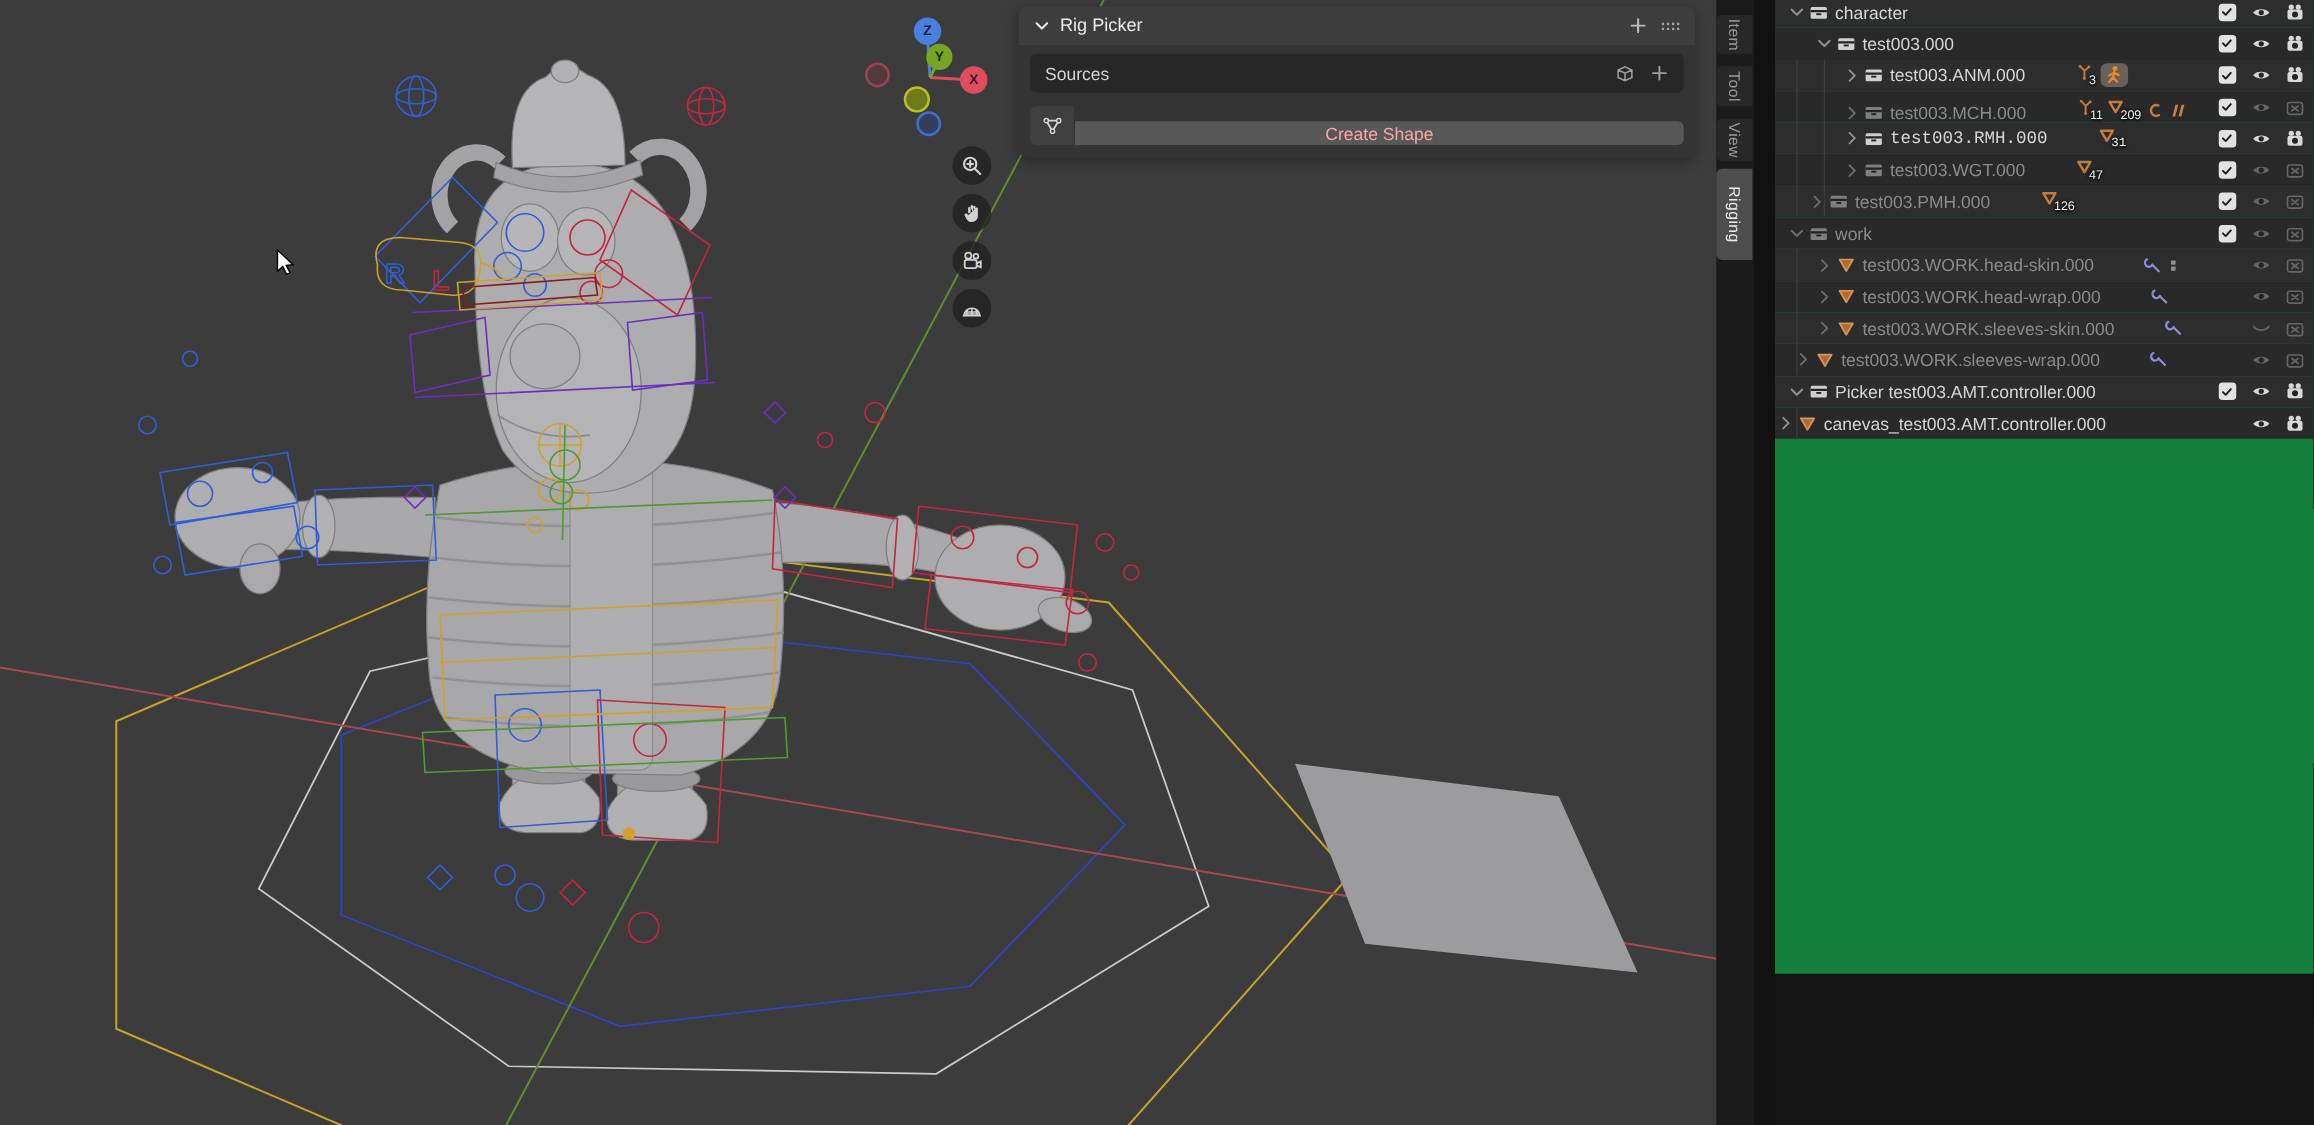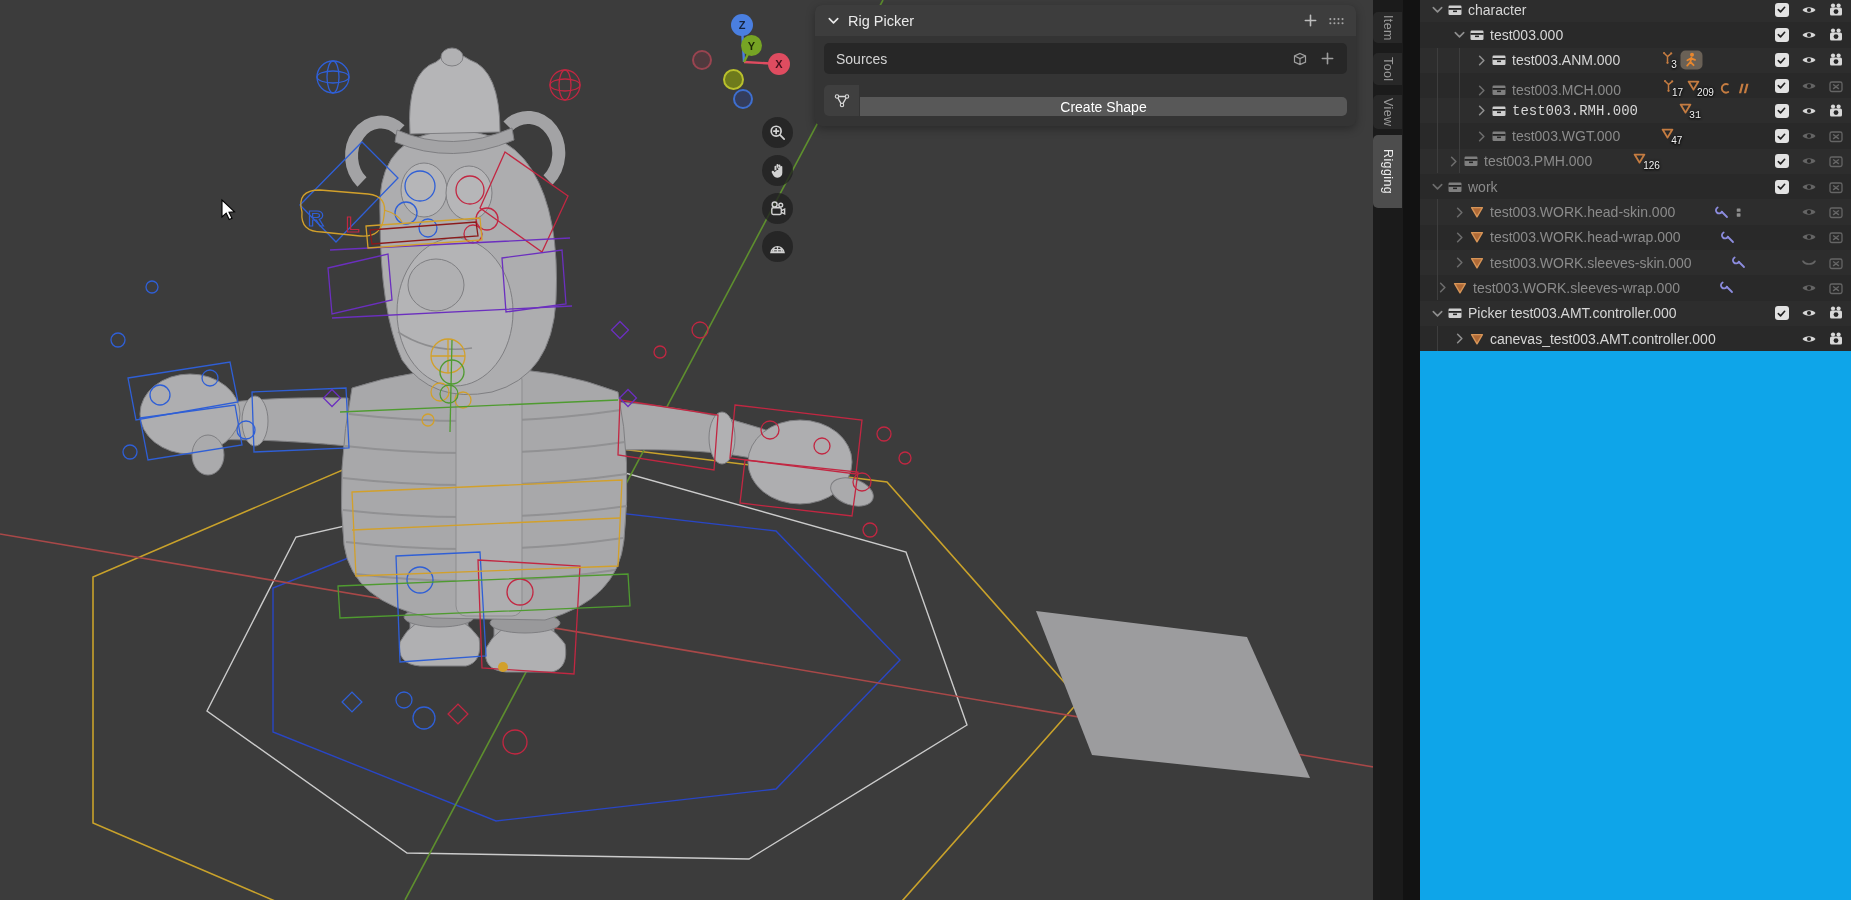--- a/index.html
+++ b/index.html
@@ -28,31 +28,31 @@
   .hicons{display:flex;align-items:center;gap:10px;color:#bdbdbd;}
   .sources{margin:7px 9px 11px 9px;height:31px;background:#272727;border-radius:5px;display:flex;
            align-items:center;padding:0 12px;color:#d4d4d4;font-size:14px;justify-content:space-between;}
   .sources .slabel{flex:1;}
   .sicons{display:flex;align-items:center;gap:12px;color:#9d9d9d;}
   .shape-header{border-top:1px solid #2a2a2a;height:29px;display:flex;align-items:center;gap:7px;
                 padding:0 12px;color:#dedede;font-size:14px;}
   .create-row{display:flex;margin:3px 9px 10px 9px;height:31px;}
   .create-icon{width:35px;background:#3f3f3f;border-radius:5px 0 0 5px;display:flex;align-items:center;
                justify-content:center;margin-right:1px;color:#d8d8d8;}
-  .create-btn{flex:1;background:#585858;border-radius:0 5px 5px 0;color:#ffffff;font-size:14px;
+  .create-btn{flex:1;background:#585858;border-radius:0 5px 5px 0;color:#fca5a5;font-size:14px;
               display:flex;align-items:center;justify-content:center;margin-top:12px;}
   
   .tabstrip{position:absolute;left:1373px;top:0;width:30px;height:900px;background:#1b1b1b;}
   .tab{position:absolute;left:0;width:29px;border-radius:5px 0 0 5px;writing-mode:vertical-rl;
        display:flex;align-items:center;justify-content:center;font-size:12.5px;letter-spacing:.4px;
        background:#282828;color:#9b9b9b;}
   .tab.active{background:#4d4d4d;color:#ececec;}
   .gutter{position:absolute;left:1403px;top:0;width:17px;height:900px;background:#121212;}
   
-  .outliner{position:absolute;left:1420px;top:0;width:431px;height:900px;background:#0ea5e9;overflow:hidden;}
+  .outliner{position:absolute;left:1420px;top:0;width:431px;height:779px;background:#15803d;overflow:hidden;}
   .rows{margin-top:-3px;position:relative;}
   .orow{position:relative;display:flex;align-items:center;height:25.3px;background:#292929;
         font-size:14px;color:#d6d6d6;white-space:nowrap;box-sizing:border-box;}
   .orow.alt{background:#2d2d2d;}
   .orow.dim{color:#8b8b8b;}
   .chev{width:17px;height:16px;flex:none;color:#8f8f8f;display:flex;align-items:center;justify-content:center;}
   .orow.dim .chev{color:#6d6d6d;}
   .oicon{width:17px;height:16px;flex:none;display:flex;align-items:center;justify-content:center;color:#cfcfcf;}
   .orow.dim .oicon{color:#7f7f7f;}
   .olabel{margin-left:5px;}
@@ -501,21 +501,21 @@
               <span class="ic">
                 <svg width="15" height="15" viewBox="0 0 16 16">
                   <g stroke="#C57C41" fill="none" stroke-width="1.6">
                     <path d="M8 13.5 8 7 M8 7 4.8 3.8 M8 7 11.4 4.2"></path>
                   </g>
                   <circle cx="4.3" cy="3.3" r="1.2" fill="#C57C41"></circle>
                   <circle cx="11.9" cy="3.7" r="1.2" fill="#C57C41"></circle>
                   <circle cx="8" cy="13.7" r="1.2" fill="#C57C41"></circle>
                 </svg>
               </span>
-              <span class="cnt">17</span>
+              <span class="cnt">11</span>
             </span>
             <span class="badge">
               <span class="ic">
                 <svg width="15" height="15" viewBox="0 0 16 16">
                   <path d="M2.8 3.8 H13.2 L8 12.4 Z" fill="none" stroke="#C57C41" stroke-width="2" stroke-linejoin="round"></path>
                 </svg>
               </span>
               <span class="cnt">209</span>
             </span>
             <span class="badge">
@@ -962,21 +962,21 @@
                 <svg width="16" height="16" viewBox="0 0 16 16">
                   <circle cx="5" cy="3.6" r="2.1" fill="currentColor"></circle>
                   <circle cx="10.6" cy="3.6" r="2.1" fill="currentColor"></circle>
                   <rect x="2" y="5.6" width="12" height="8" rx="1.6" fill="currentColor"></rect>
                   <circle cx="8" cy="9.6" r="2.4" fill="#242424"></circle>
                 </svg>
               </span>
             </span>
           </span>
         </div>
-        <div class="orow" style="padding-left: 31px;">
+        <div class="orow" style="">
           <span class="chev">
             <svg width="15" height="15" viewBox="0 0 16 16">
               <path d="M6 3.5 10.5 8 6 12.5" fill="none" stroke="currentColor" stroke-width="1.7" stroke-linecap="round" stroke-linejoin="round"></path>
             </svg>
           </span>
           <span class="oicon">
             <svg width="16" height="16" viewBox="0 0 16 16">
               <path d="M2.6 3.6 H13.4 L8 12.8 Z" fill="#B06A36" stroke="#D69457" stroke-width="1.4" stroke-linejoin="round"></path>
             </svg>
           </span>

